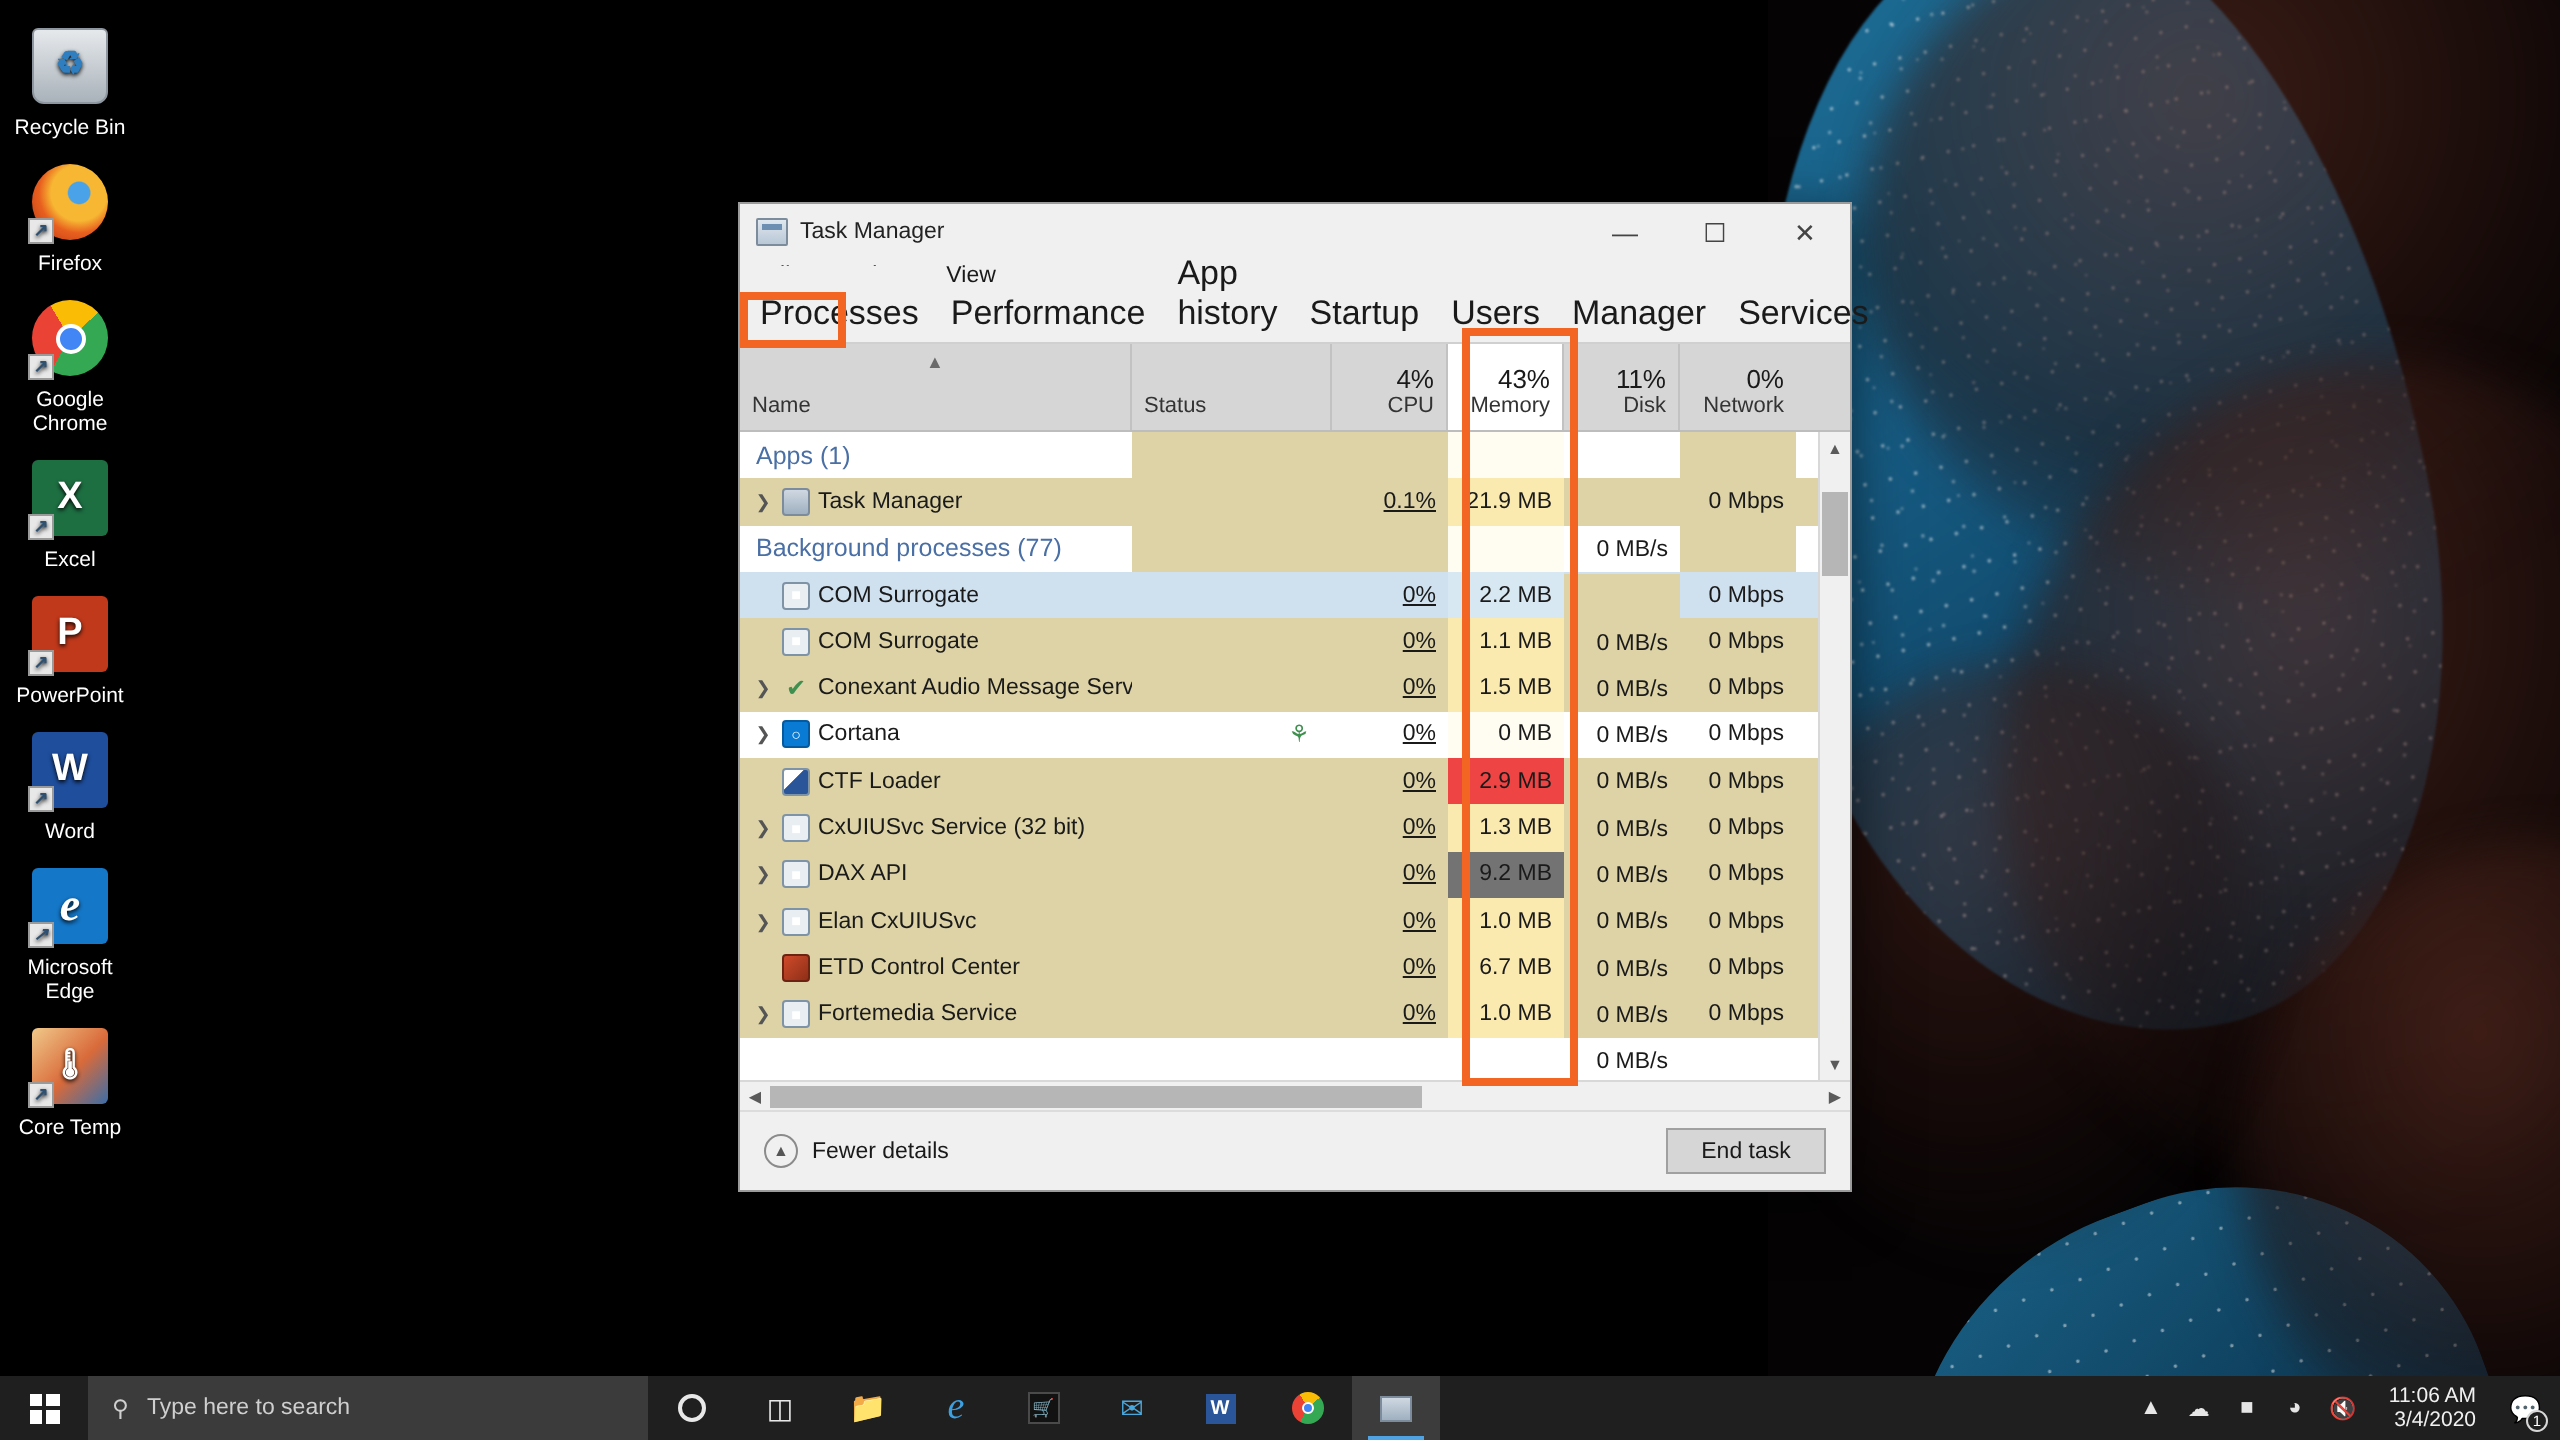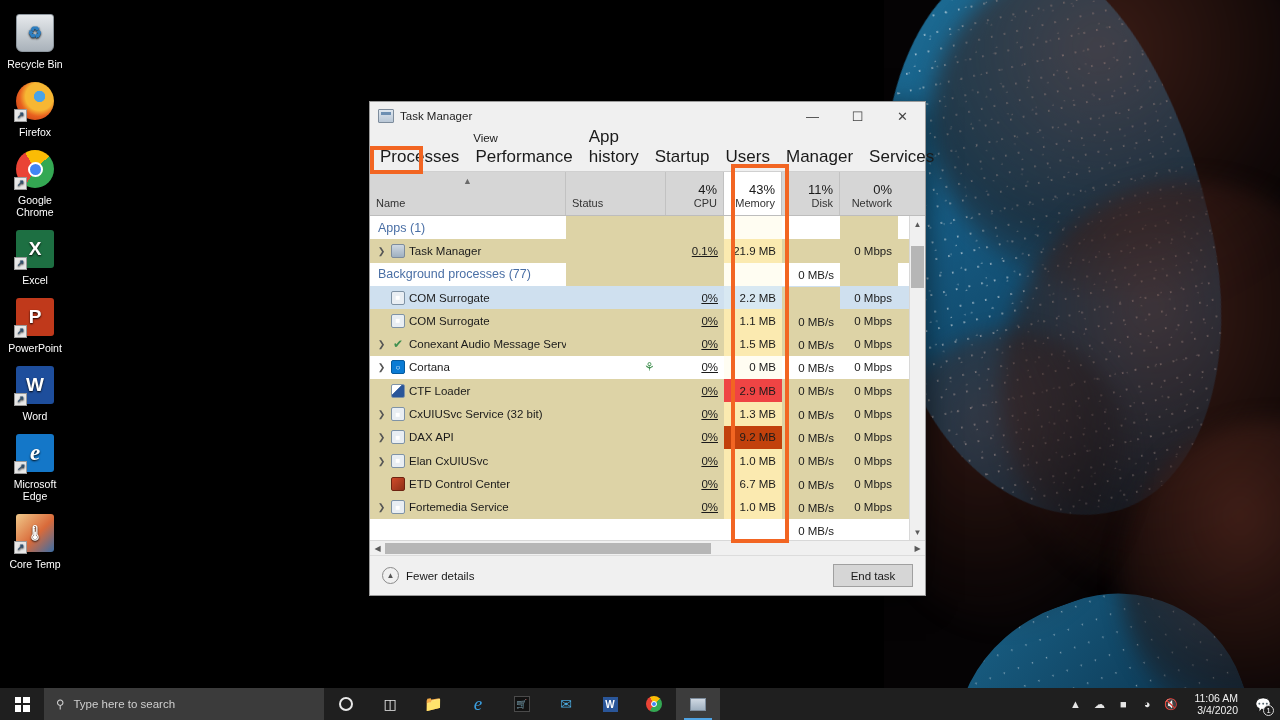--- a/index.html
+++ b/index.html
@@ -448,21 +448,21 @@
             <div class="c c-net">0 Mbps</div>
           </div>
           <div class="row" style="background: rgb(221, 211, 166);">
             <div class="c c-name">
               <span class="chev">❯</span>
               <span class="pico" style="background:#e9eef3;border:1px solid #7f93a6;">■</span>
               <span>DAX API</span>
             </div>
             <div class="c c-status"></div>
             <div class="c c-cpu">0%</div>
-            <div class="c c-mem" style="background:#c2410c">9.2 MB</div>
+            <div class="c c-mem" style="background:#737373">9.2 MB</div>
             <div class="c c-disk">0 MB/s</div>
             <div class="c c-net">0 Mbps</div>
           </div>
           <div class="row" style="background: rgb(221, 211, 166);">
             <div class="c c-name">
               <span class="chev">❯</span>
               <span class="pico" style="background:#e9eef3;border:1px solid #7f93a6;">■</span>
               <span>Elan CxUIUSvc</span>
             </div>
             <div class="c c-status"></div>

